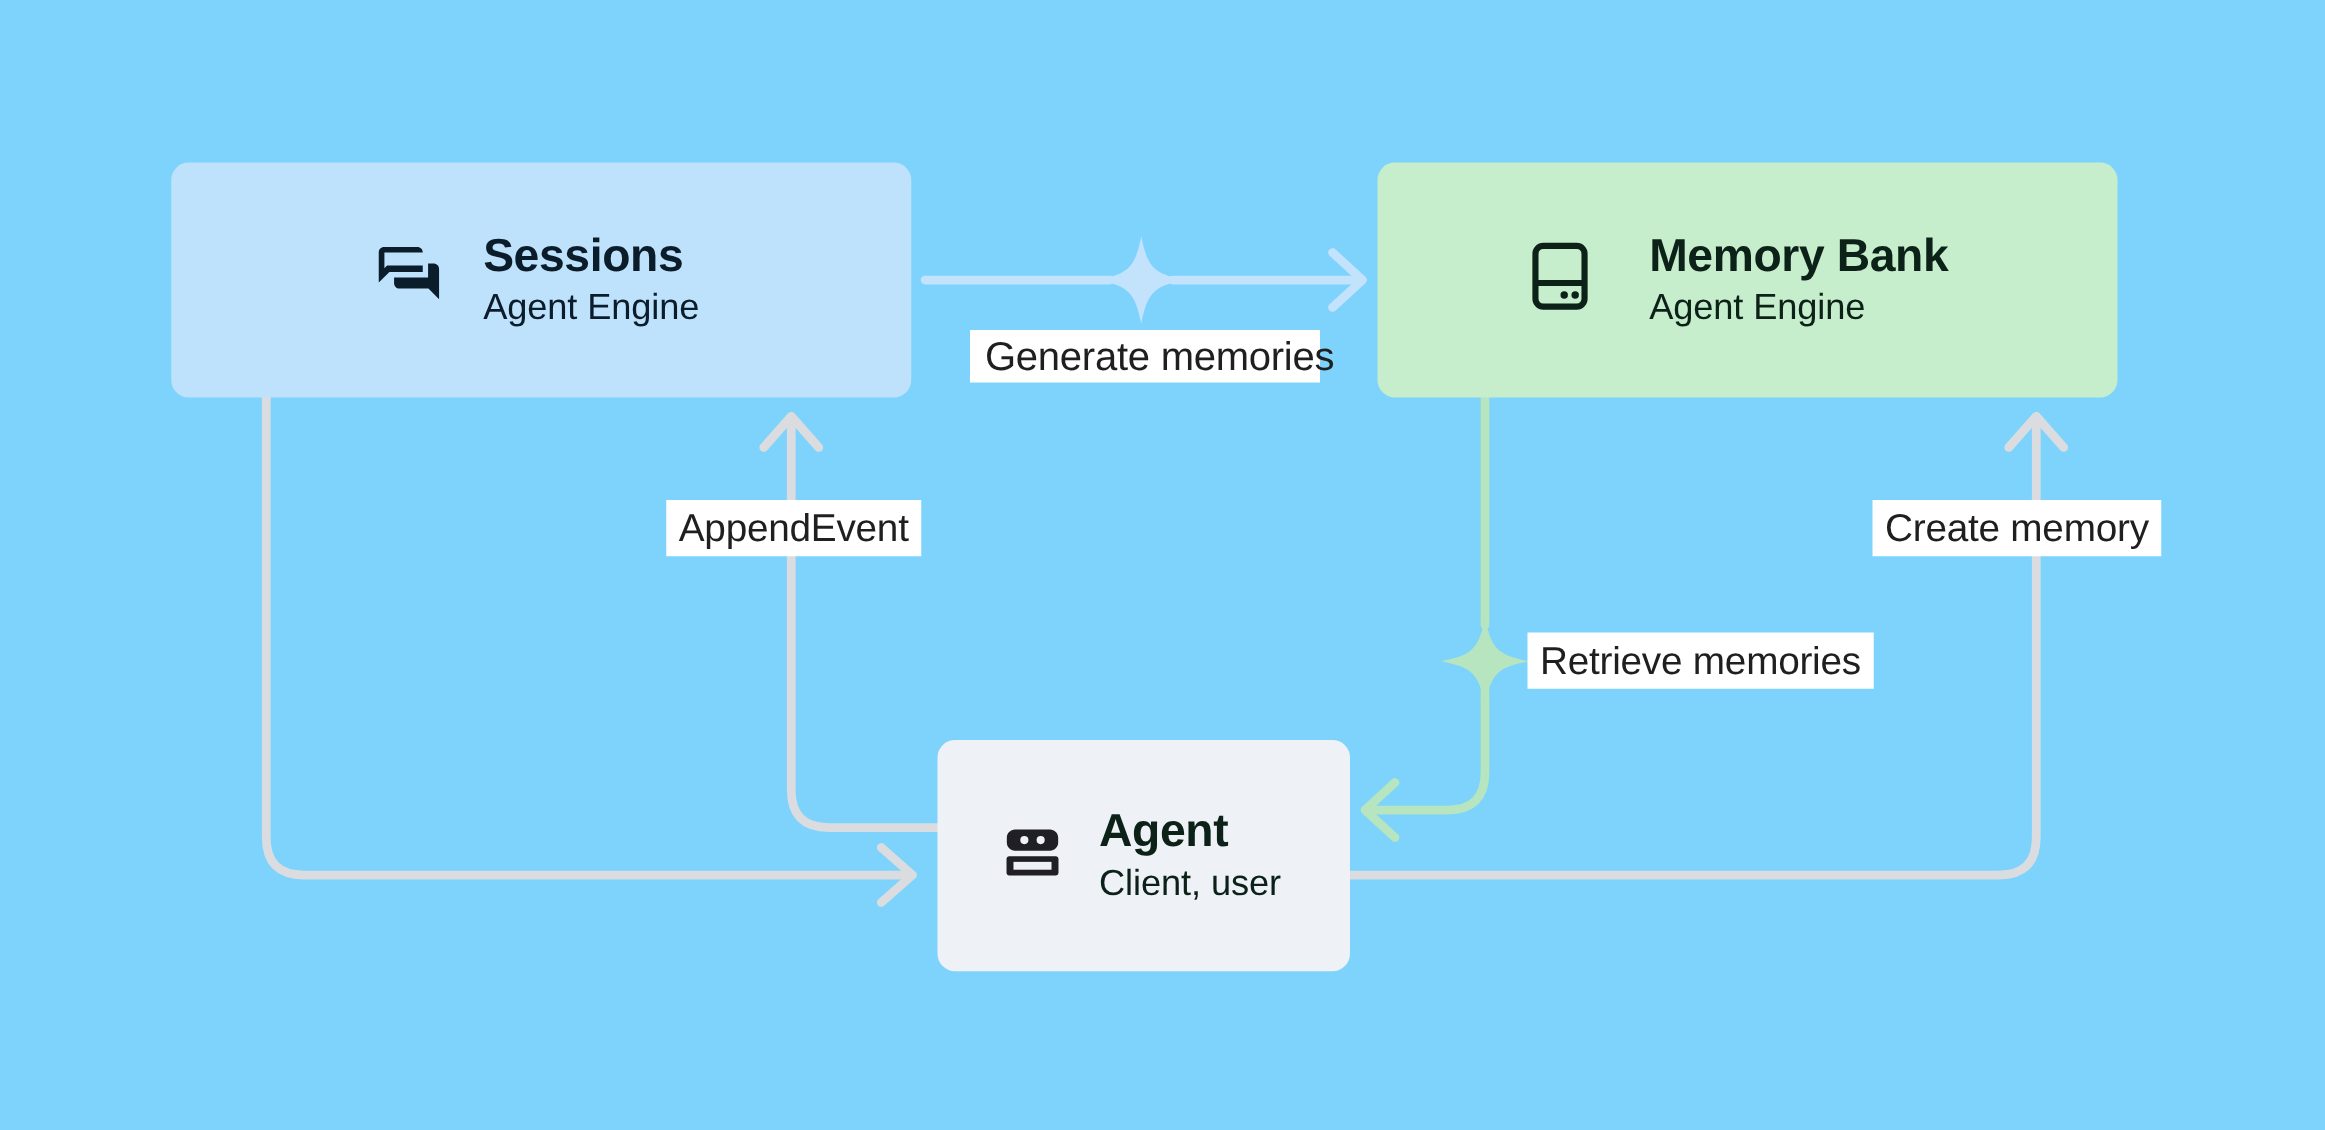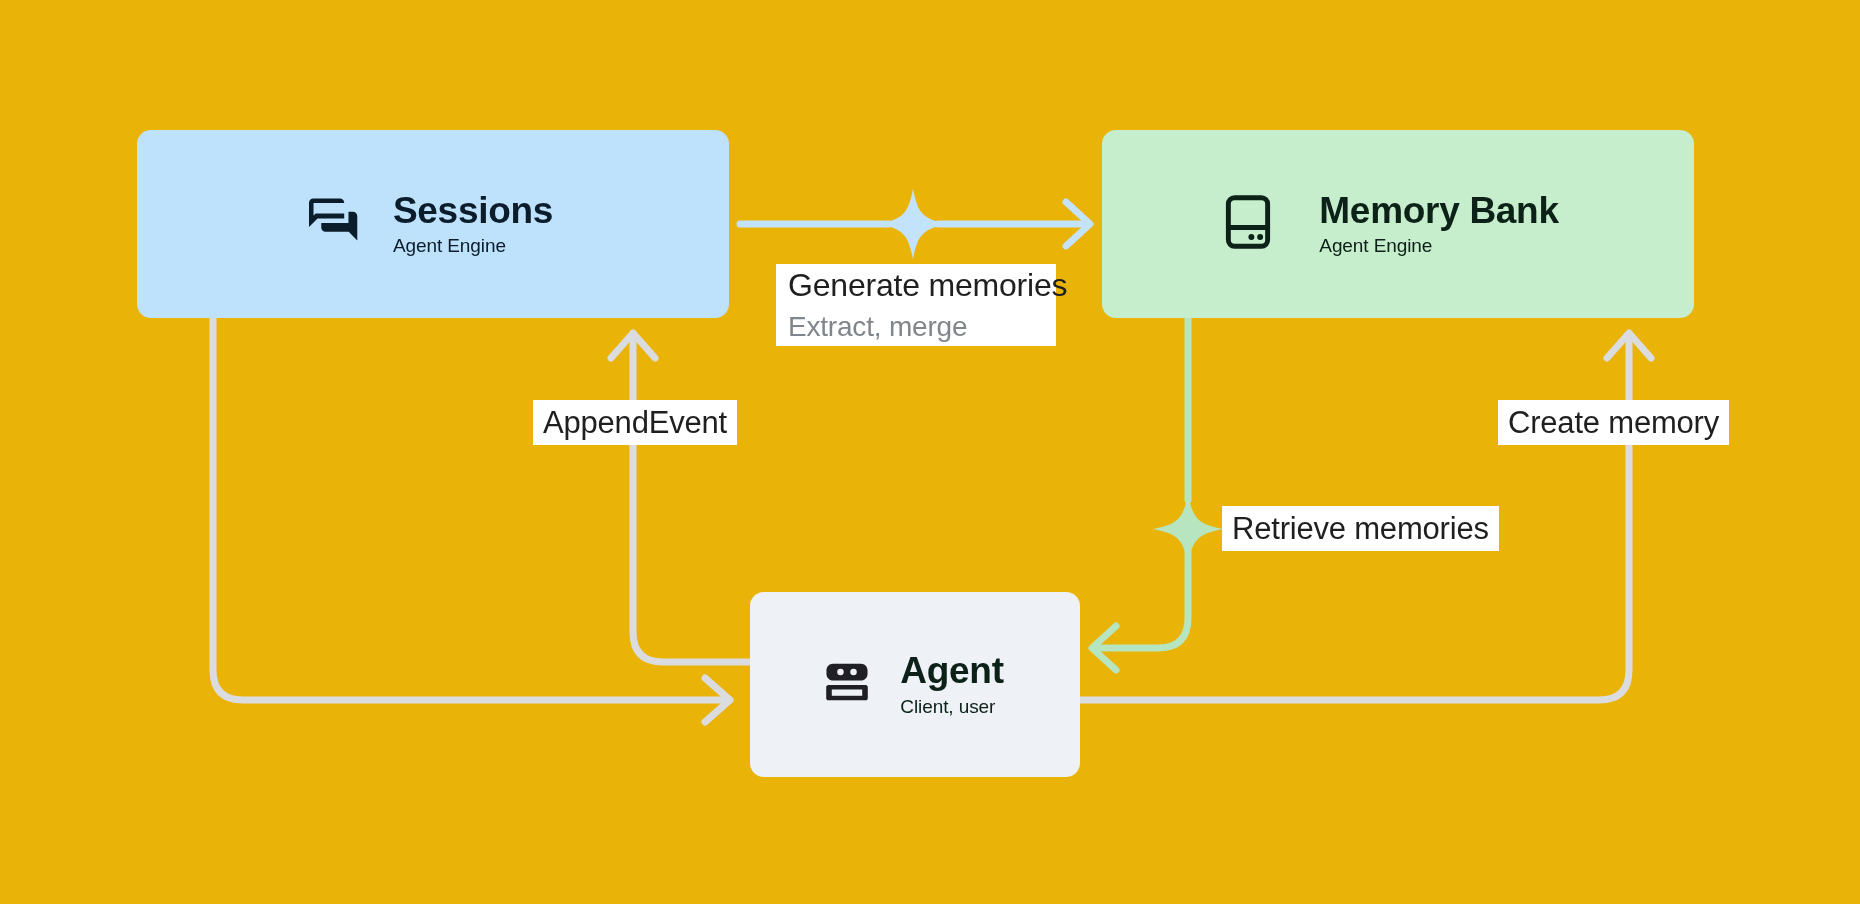--- a/index.html
+++ b/index.html
@@ -8,21 +8,21 @@
     background: #ffffff;
   }
   body {
     font-family: "Liberation Sans", sans-serif;
     -webkit-font-smoothing: antialiased;
   }
   #canvas {
     position: relative;
     width: 1860px;
     height: 904px;
-    background: #eab308;
+    background: #7dd3fc;
     overflow: hidden;
   }
   #edges {
     position: absolute;
     left: 0;
     top: 0;
     width: 1860px;
     height: 904px;
   }
 
@@ -51,21 +51,21 @@
   }
   .node-title {
     font-size: 37px;
     font-weight: 600;
     line-height: 1.12;
     letter-spacing: -0.3px;
     color: #0c2117;
     white-space: nowrap;
   }
   .node-sub {
-    font-size: 19px;
+    font-size: 29px;
     font-weight: 400;
     line-height: 1.2;
     letter-spacing: -0.1px;
     color: #0c2117;
     white-space: nowrap;
     margin-top: 4px;
   }
 
   #node-sessions {
     left: 137px;  top: 130px;
@@ -227,21 +227,20 @@
       </span>
       <span class="node-text">
         <span class="node-title">Agent</span>
         <span class="node-sub">Client, user</span>
       </span>
     </div>
   </div>
 
   <div class="edge-label two-line" id="label-generate">
     <span class="main">Generate memories</span>
-    <span class="sub">Extract, merge</span>
   </div>
 
   <div class="edge-label" id="label-appendevent">AppendEvent</div>
 
 
   <div class="edge-label" id="label-retrieve">Retrieve memories</div>
 
   <div class="edge-label" id="label-creatememory">Create memory</div>
 
 

